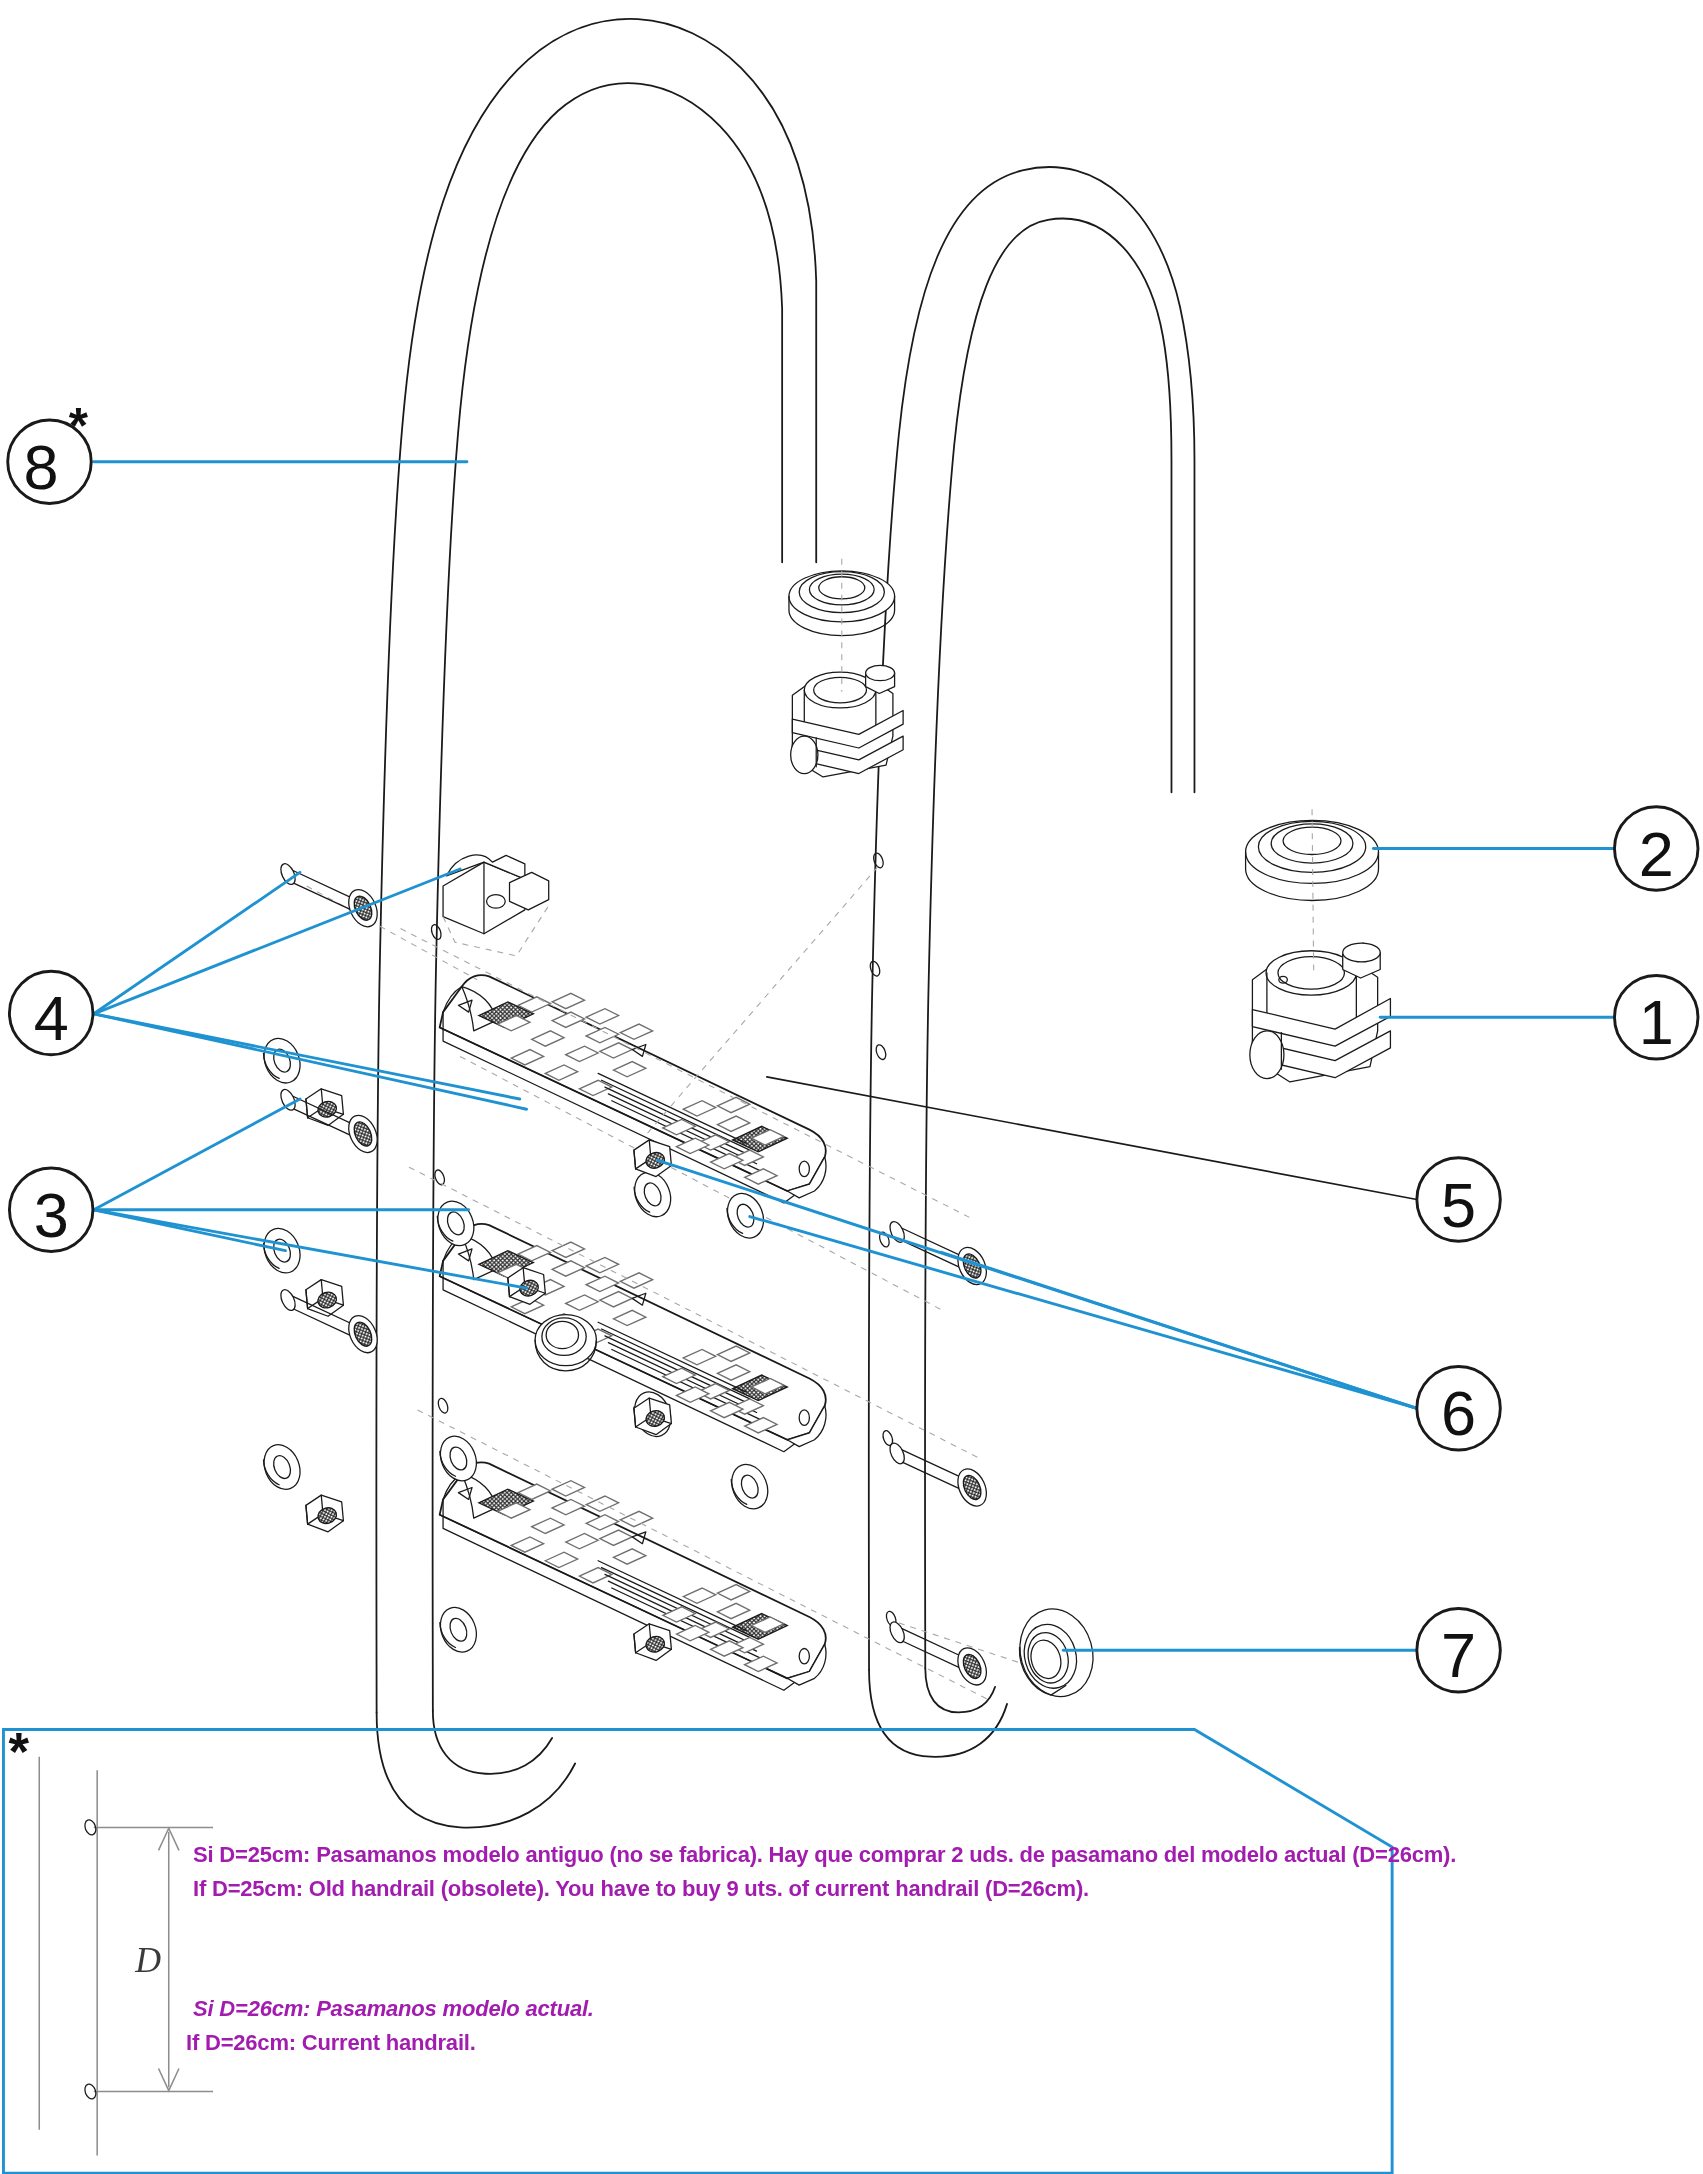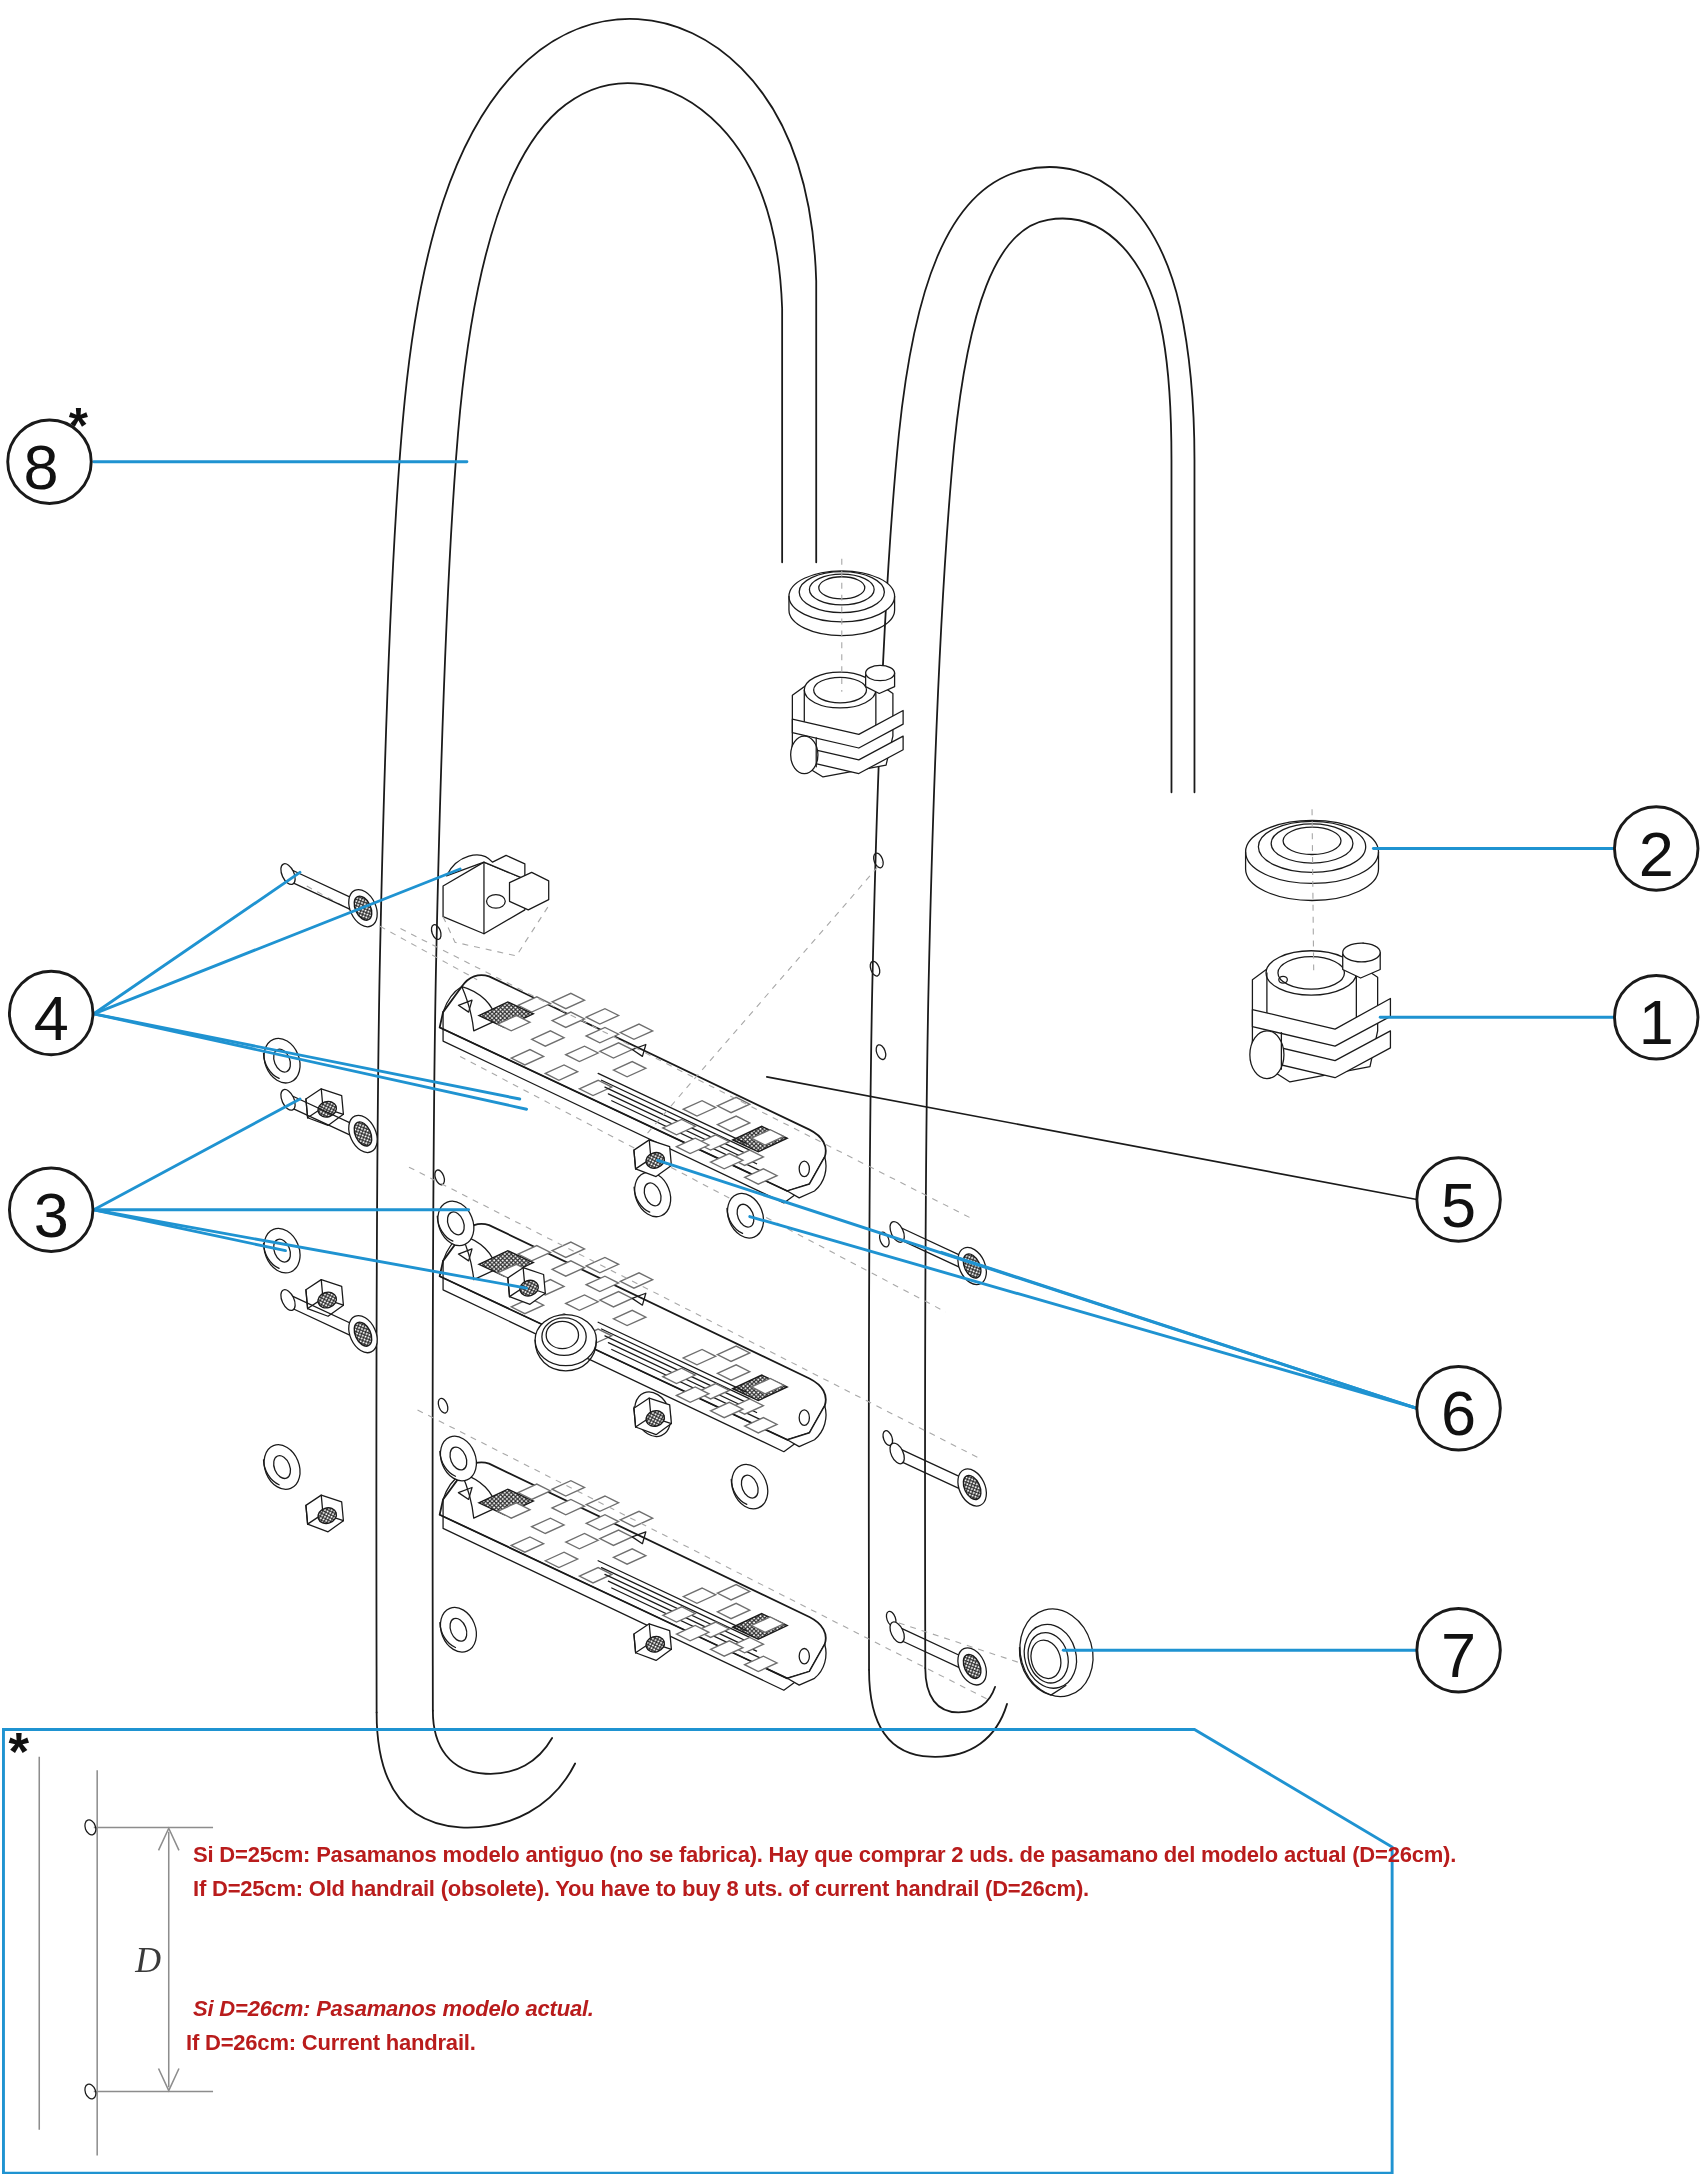--- a/index.html
+++ b/index.html
@@ -1,19 +1,19 @@
 <!DOCTYPE html>
 <html style="font-size:13.6px"><head>
 <meta charset="utf-8">
 <style>
   html,body{margin:0;padding:0;background:#ffffff;}
   body{font-family:"Liberation Sans",sans-serif;}
   #page{position:relative;width:1704px;height:2175px;background:#fff;overflow:hidden;}
   #page svg{position:absolute;left:0;top:0;}
-  .note-text{position:absolute;font-family:"Liberation Sans",sans-serif;font-weight:bold;font-size:22px;color:#b91c1c;white-space:nowrap;letter-spacing:-0.2px;}
+  .note-text{position:absolute;font-family:"Liberation Sans",sans-serif;font-weight:bold;font-size:22px;color:#a21caf;white-space:nowrap;letter-spacing:-0.2px;}
 </style>
 </head>
 <body>
 
 <div id="page">
 
 <svg width="1704" height="2175" viewBox="0 0 2000 2553">
   <defs>
     <style>
       .part    { fill:none; stroke:#1a1a1a; stroke-width:2.1; stroke-linejoin:round; stroke-linecap:round; }
@@ -440,18 +440,18 @@
       <path class="dimline" d="M186 2172 L198 2146 L210 2172"></path>
       <path class="dimline" d="M186 2428 L198 2454 L210 2428"></path>
       <ellipse cx="106" cy="2145" rx="6" ry="9" class="thin" transform="rotate(-20 106 2145)"></ellipse>
       <ellipse cx="106" cy="2455" rx="6" ry="9" class="thin" transform="rotate(-20 106 2455)"></ellipse>
       <text class="dimtxt" x="174" y="2315">D</text>
     </g>
   </g>
 </svg>
 
 <div class="note-text" style="left:193px;top:1842px;">Si D=25cm: Pasamanos modelo antiguo (no se fabrica). Hay que comprar 2 uds. de pasamano del modelo actual (D=26cm).</div>
-<div class="note-text" style="left:193px;top:1876px;">If D=25cm: Old handrail (obsolete). You have to buy 8 uts. of current handrail (D=26cm).</div>
+<div class="note-text" style="left:193px;top:1876px;">If D=25cm: Old handrail (obsolete). You have to buy 9 uts. of current handrail (D=26cm).</div>
 <div class="note-text" style="left:193px;top:1996px;font-style:italic;">Si D=26cm: Pasamanos modelo actual.</div>
 <div class="note-text" style="left:186px;top:2030px;">If D=26cm: Current handrail.</div>
 
 </div>
 
 
 </body></html>

